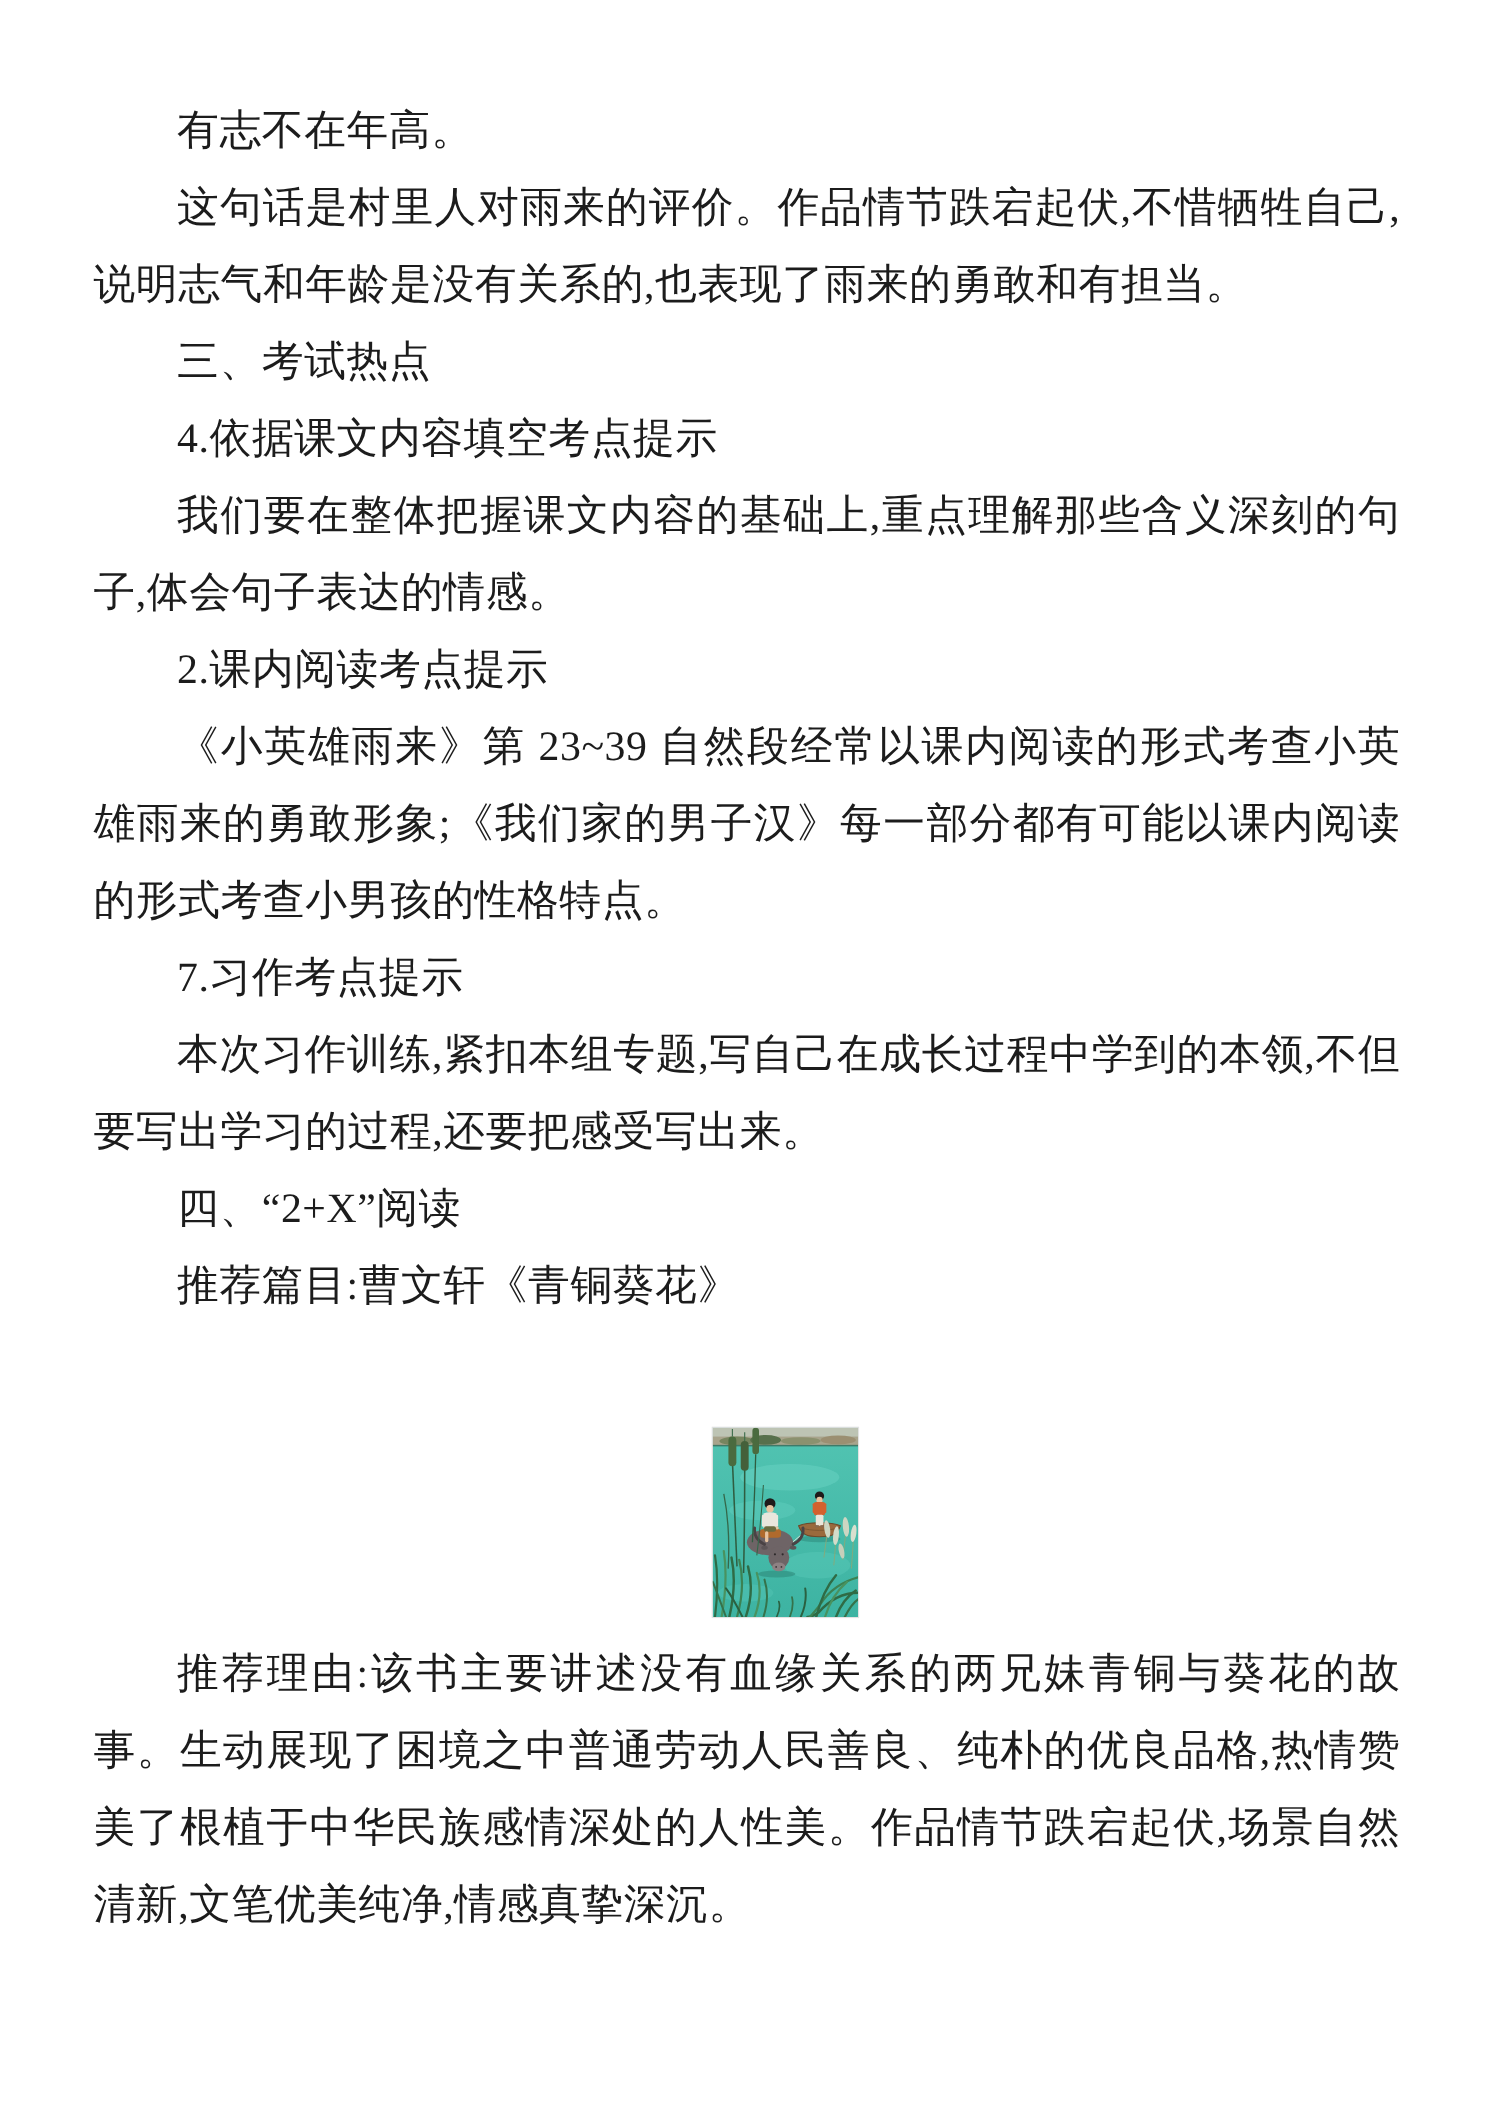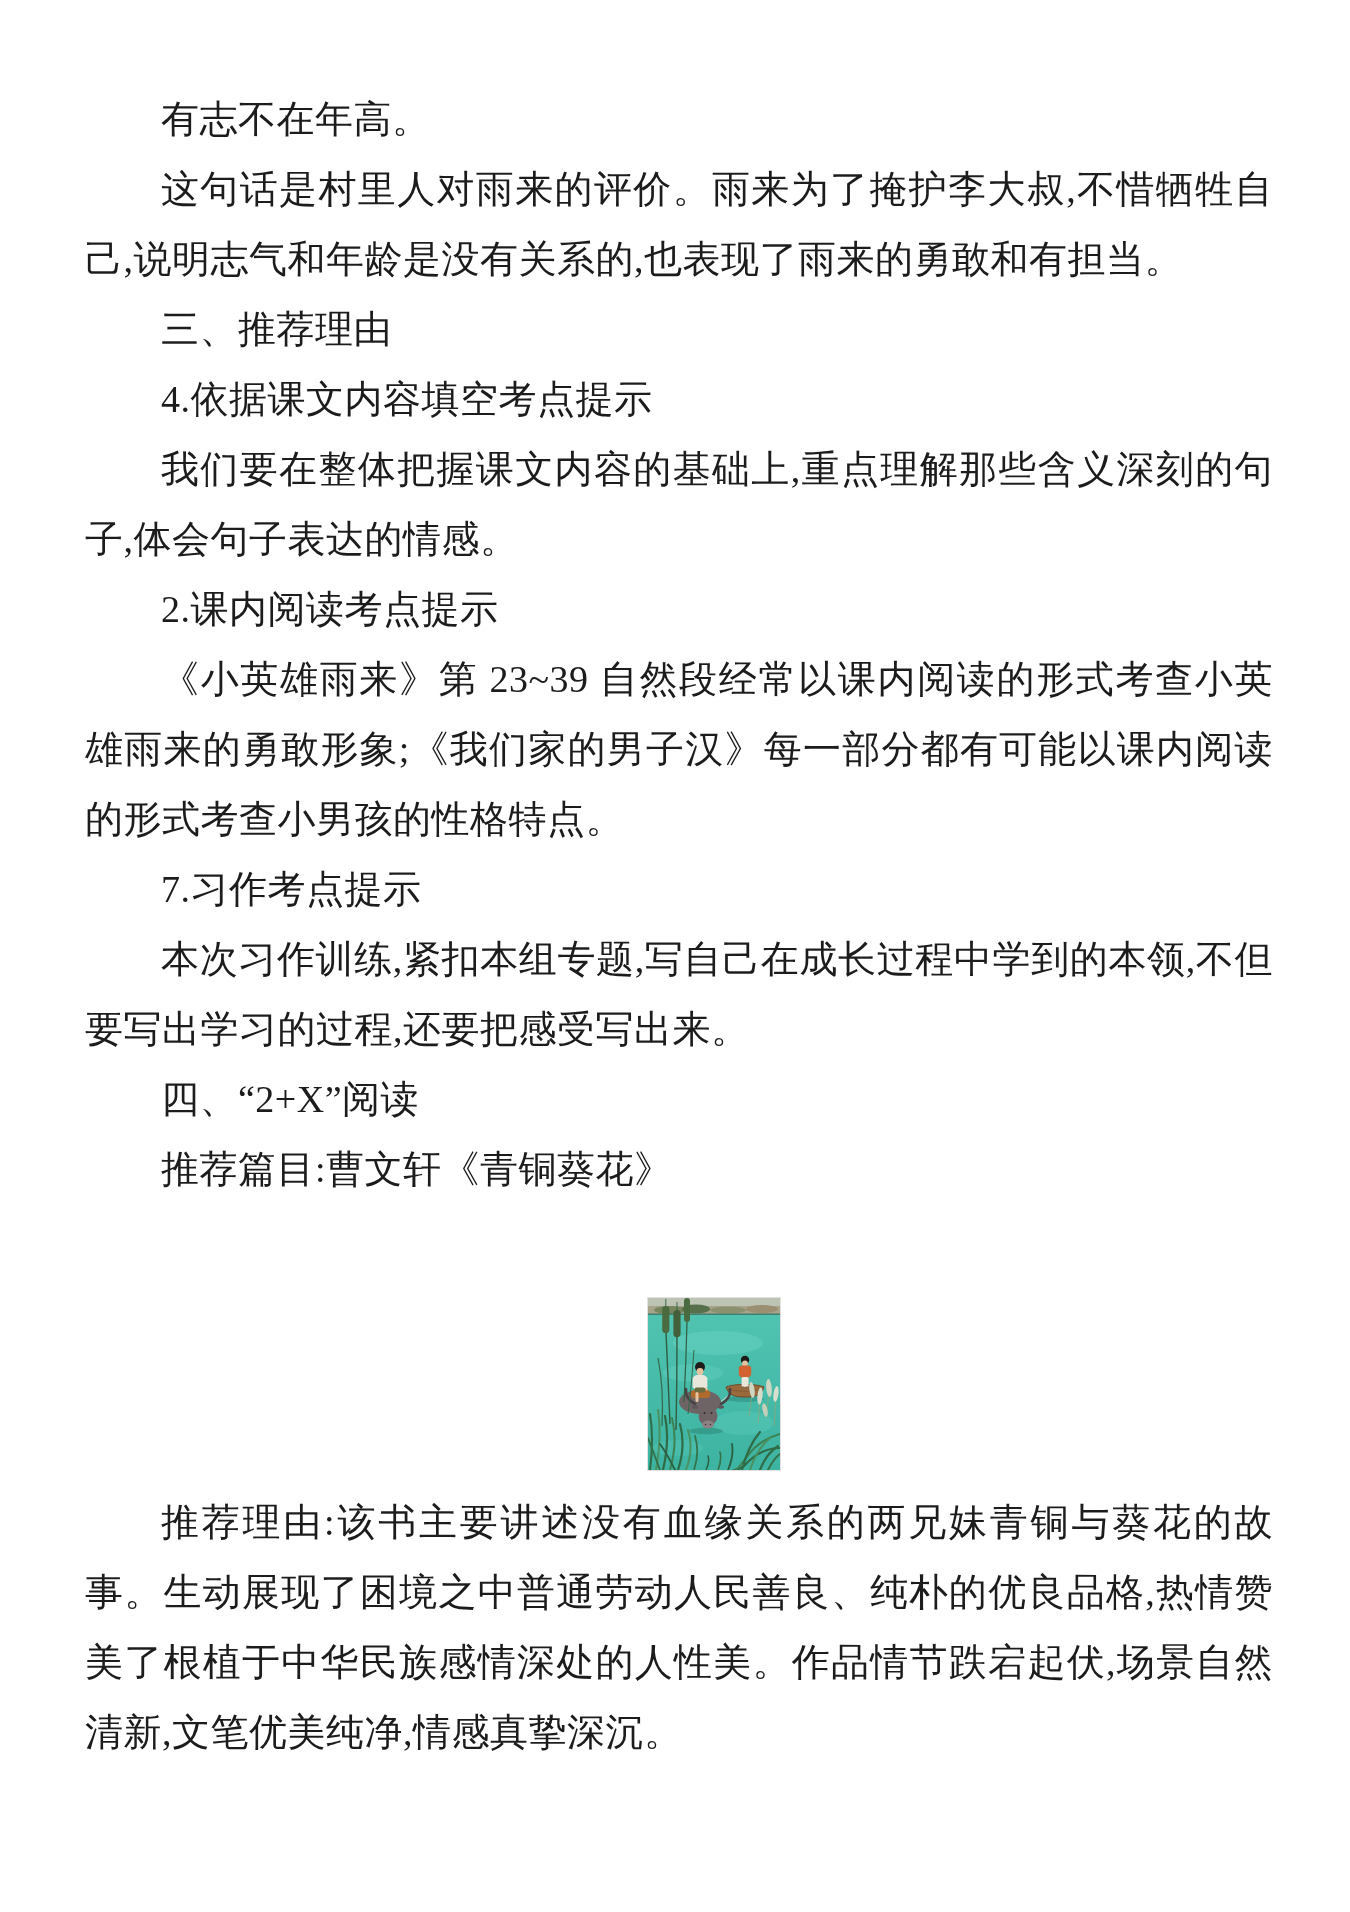--- a/index.html
+++ b/index.html
@@ -41,23 +41,23 @@
   figure.book-cover svg { display: block; width: 132px; height: 172px; }
 </style>
 </head>
 <body>
 
 <div class="page">
   <div class="content">
 
     <p>有志不在年高。</p>
 
-    <p>这句话是村里人对雨来的评价。雨来为了掩护李大叔,不惜牺牲自己,说明志气和年龄是没有关系的,也表现了雨来的勇敢和有担当。</p>
-
-    <p>三、推荐理由</p>
+    <p>这句话是村里人对雨来的评价。作品情节跌宕起伏,不惜牺牲自己,说明志气和年龄是没有关系的,也表现了雨来的勇敢和有担当。</p>
+
+    <p>三、考试热点</p>
 
     <p>4.依据课文内容填空考点提示</p>
 
     <p>我们要在整体把握课文内容的基础上,重点理解那些含义深刻的句子,体会句子表达的情感。</p>
 
     <p>2.课内阅读考点提示</p>
 
     <p>《小英雄雨来》第 23~39 自然段经常以课内阅读的形式考查小英雄雨来的勇敢形象;《我们家的男子汉》每一部分都有可能以课内阅读的形式考查小男孩的性格特点。</p>
 
     <p>7.习作考点提示</p>

